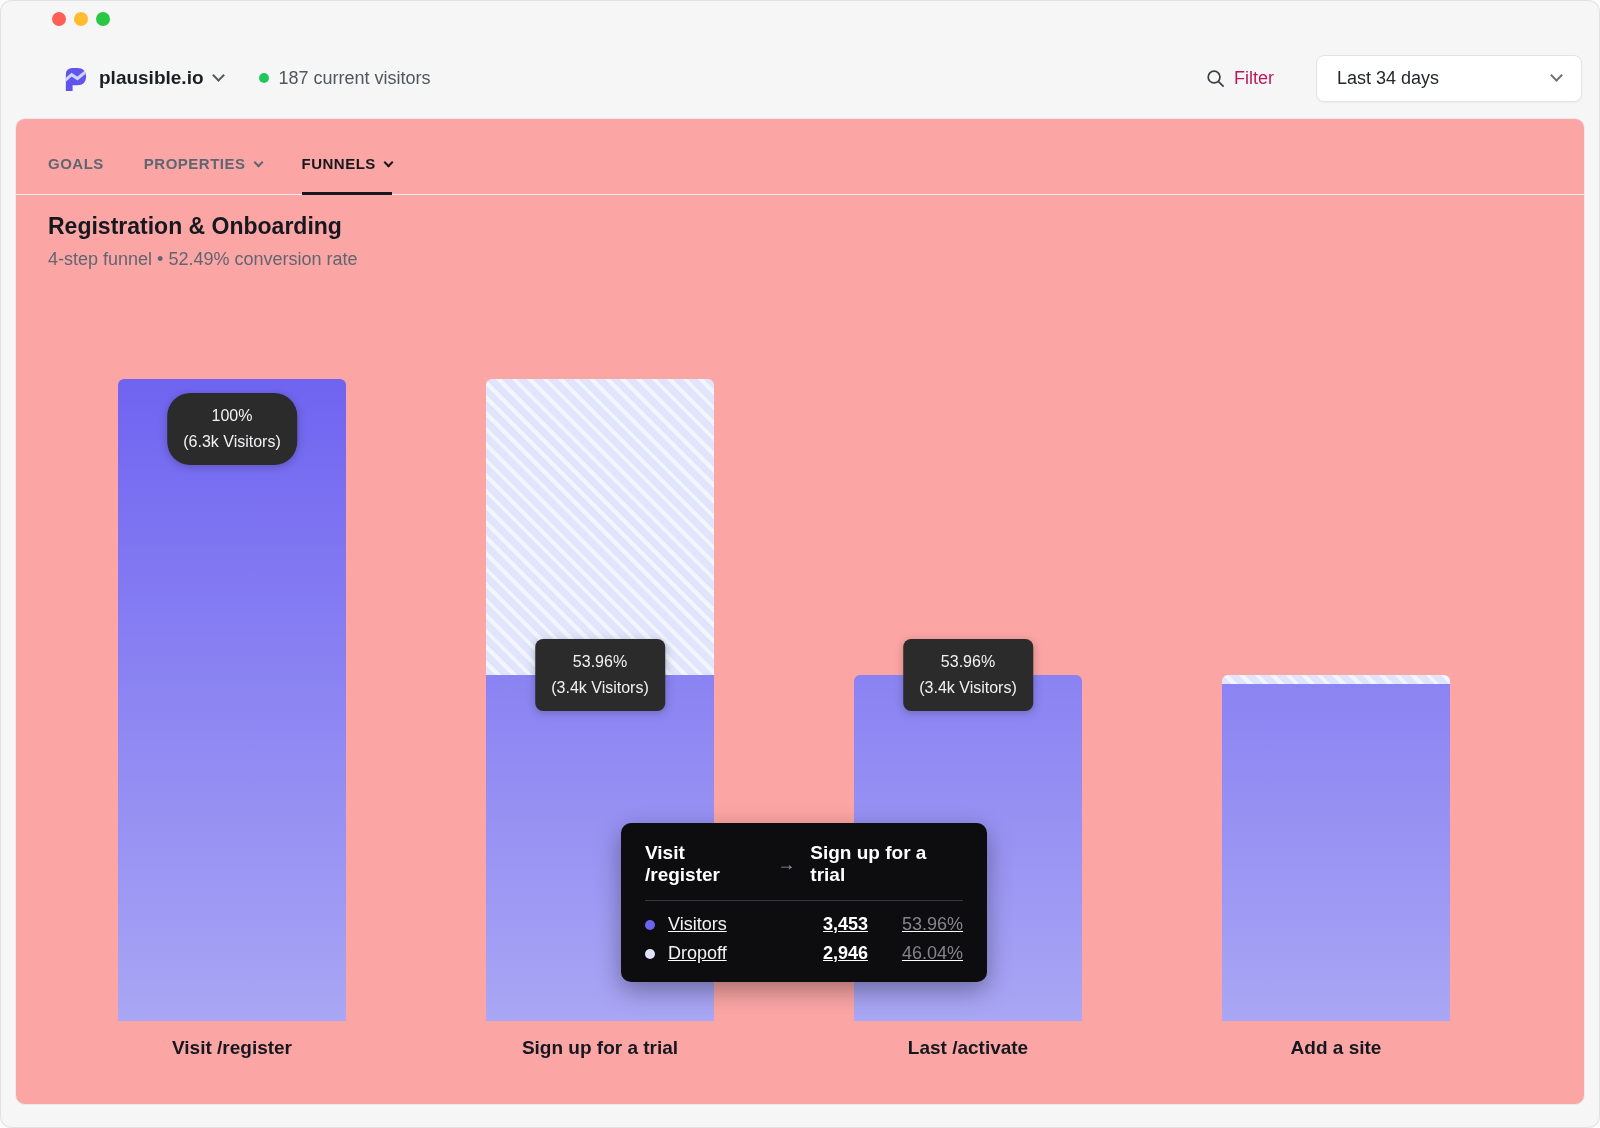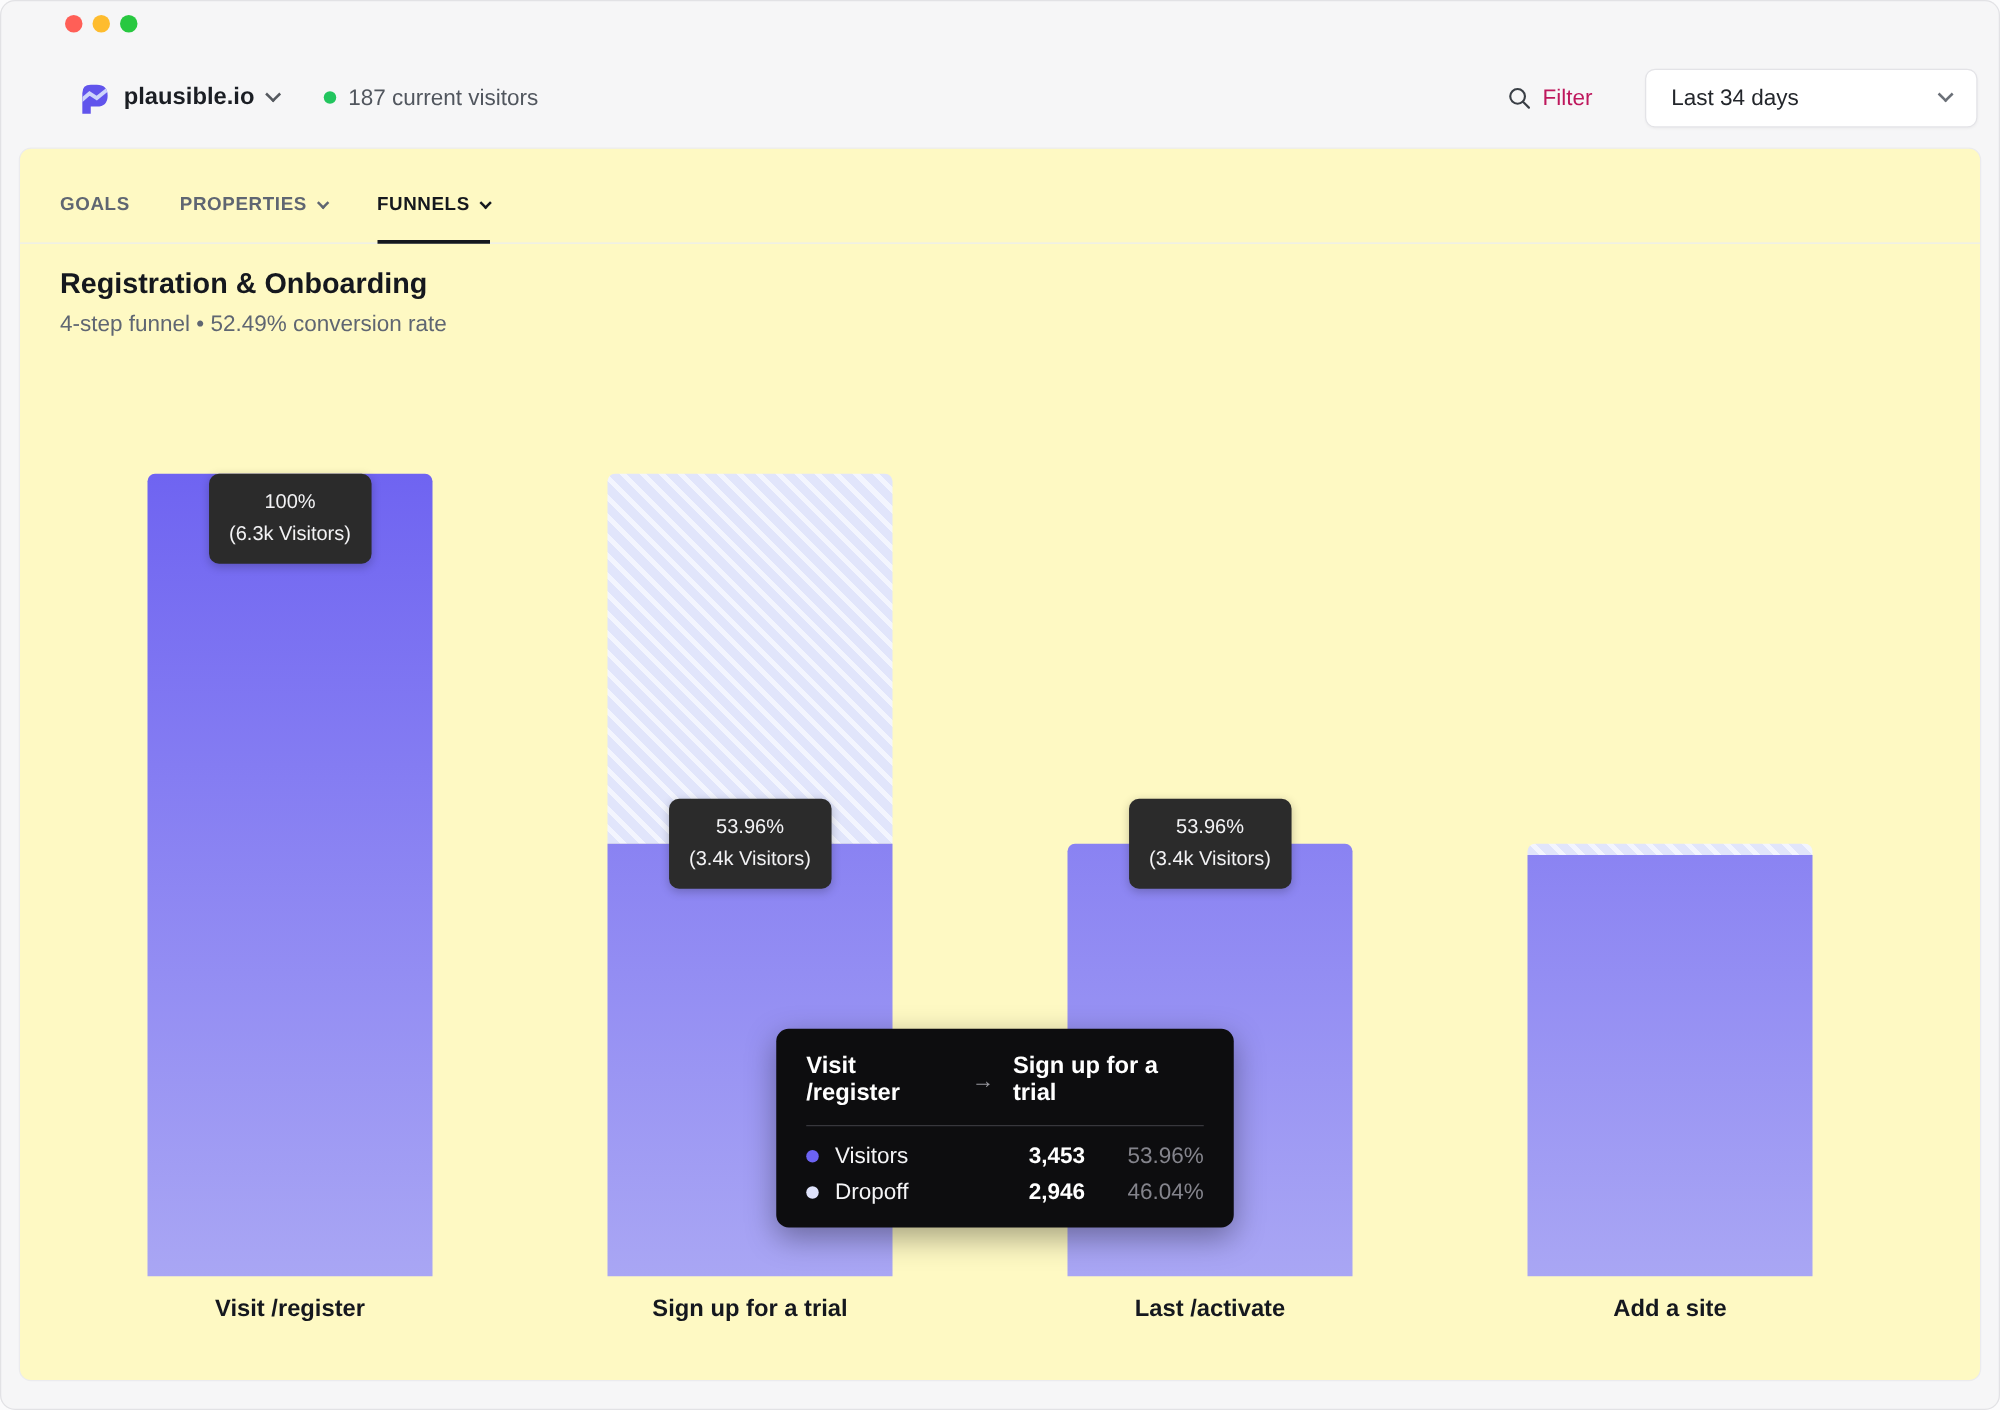--- a/index.html
+++ b/index.html
@@ -28,21 +28,21 @@
   .filter-btn { display:flex; align-items:center; gap:9px; cursor:pointer; margin-right:42px; }
   .filter-label { font-size:18px; color:#be185d; }
   .date-select { width:266px; height:47px; background:#fff; border:1px solid #e3e3e7; border-radius:8px;
                  box-shadow:0 1px 2px rgba(0,0,0,.04); display:flex; align-items:center;
                  justify-content:space-between; padding:0 20px; cursor:pointer; }
   .date-select-label { font-size:18px; color:#23262b; }
   .chev-gray { border-color:#6b7078; }
 
   
   .card { position:absolute; left:15px; right:15px; top:118px; bottom:23px;
-          background:#fef9c3; border:1px solid #ebebee; border-radius:10px; overflow:hidden; }
+          background:#fca5a5; border:1px solid #ebebee; border-radius:10px; overflow:hidden; }
 
   .tabs { display:flex; gap:40px; padding:36px 32px 0 32px; border-bottom:1px solid #eceef0; }
   .tab { display:flex; align-items:center; gap:9px; padding-bottom:22px; position:relative;
          font-size:15px; font-weight:700; letter-spacing:.5px; color:#5f6672; cursor:pointer; }
   .tab .chev { width:7px; height:7px; border-color:#5f6672; margin-top:-3px; }
   .tab.active { color:#15181e; }
   .tab.active .chev { border-color:#15181e; }
   .tab.active::after { content:""; position:absolute; left:0; right:0; bottom:-1px;
                        height:3px; background:#15181e; }
 
@@ -64,21 +64,21 @@
   .step-label { position:absolute; transform:translateX(-50%); font-size:19px; font-weight:700;
                 color:#15181e; white-space:nowrap; }
 
   
   .tooltip { position:absolute; left:605px; top:704px; width:366px; background:var(--tooltip-bg);
              border-radius:10px; padding:19px 24px 18px 24px; z-index:5;
              box-shadow:0 8px 24px rgba(0,0,0,.35); color:#fff; }
   .tt-head { display:flex; align-items:center; gap:15px; font-size:19px; font-weight:700; }
   .tt-arrow { color:#98989f; font-weight:400; font-size:18px; }
   .tt-divider { height:1px; background:#37373c; margin:14px 0 13px 0; }
-  .tt-row { display:grid; grid-template-columns:1fr 96px 95px; align-items:center; margin-top:8px; }
+  .tt-row { display:grid; grid-template-columns:1fr 96px 95px; align-items:center; margin-top:8px;text-decoration:underline; }
   .tt-row:first-of-type { margin-top:0; }
   .tt-name { display:flex; align-items:center; gap:13px; font-size:18px; color:#f4f4f6; }
   .tt-dot { width:10px; height:10px; border-radius:50%; }
   .tt-val { font-size:18px; font-weight:700; text-align:right; color:#fff; }
   .tt-pct { font-size:18px; text-align:right; color:#84848c; }
 </style>
 </head>
 <body>
 
 <div class="window">
@@ -136,21 +136,21 @@
           <span>FUNNELS</span>
           <span class="chev"></span>
         </div>
       </nav>
 
     <h1 class="funnel-title">Registration &amp; Onboarding</h1>
     <p class="funnel-subtitle">4-step funnel • 52.49% conversion rate</p>
 
     <div class="chart" id="funnel-chart">
         <div class="bar-solid rounded" style="left: 102px; top: 260px; width: 228px; height: 642px;"></div>
-        <div class="badge" style="left: 216px; top: 260px;">
+        <div class="badge" style="left: 216px; top: 274px; border-radius: 23px;">
           <div>100%</div>
           <div>(6.3k Visitors)</div>
         </div>
         <div class="step-label" style="left: 216px; top: 918px;">Visit /register</div>
         <div class="bar-hatch" style="left: 470px; top: 260px; width: 228px; height: 295.577px;"></div>
         <div class="bar-solid" style="left: 470px; top: 555.577px; width: 228px; height: 346.423px;"></div>
         <div class="badge on-edge" style="left: 584px; top: 555.577px;">
           <div>53.96%</div>
           <div>(3.4k Visitors)</div>
         </div>

